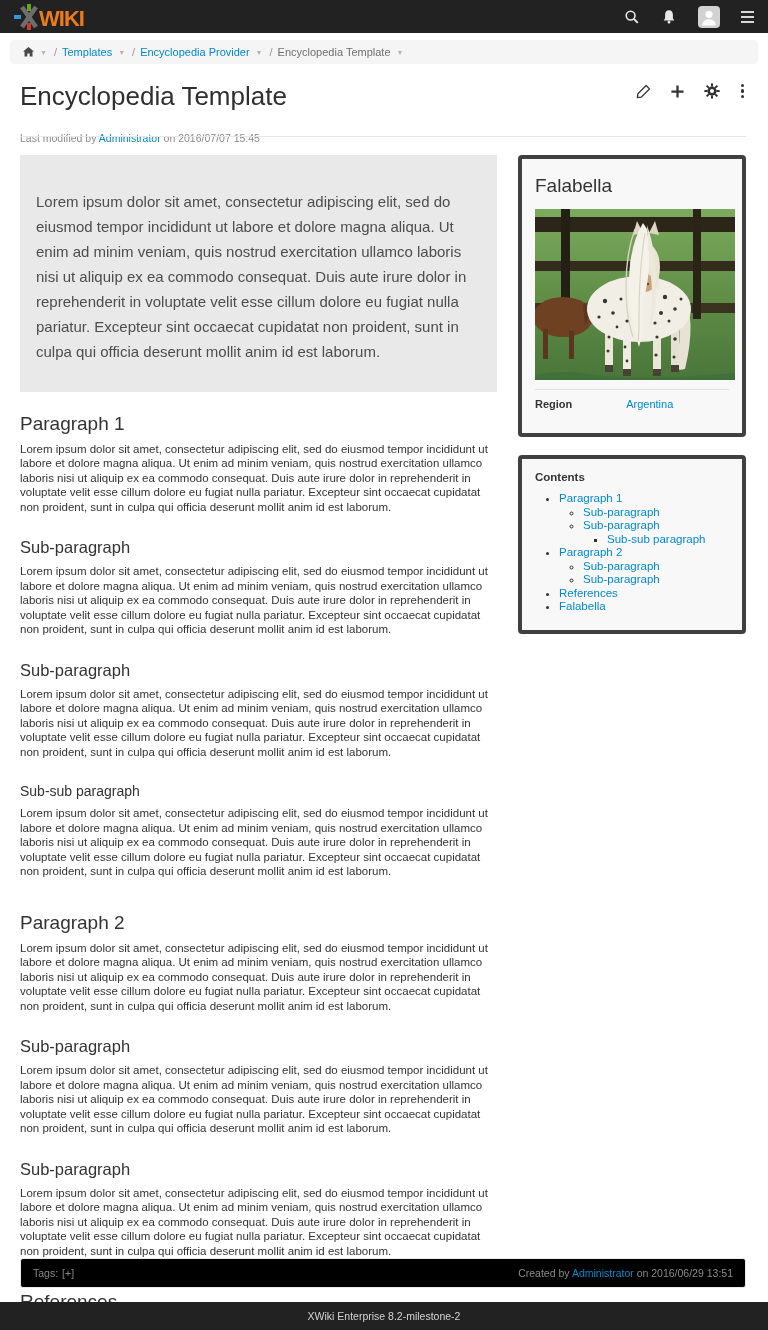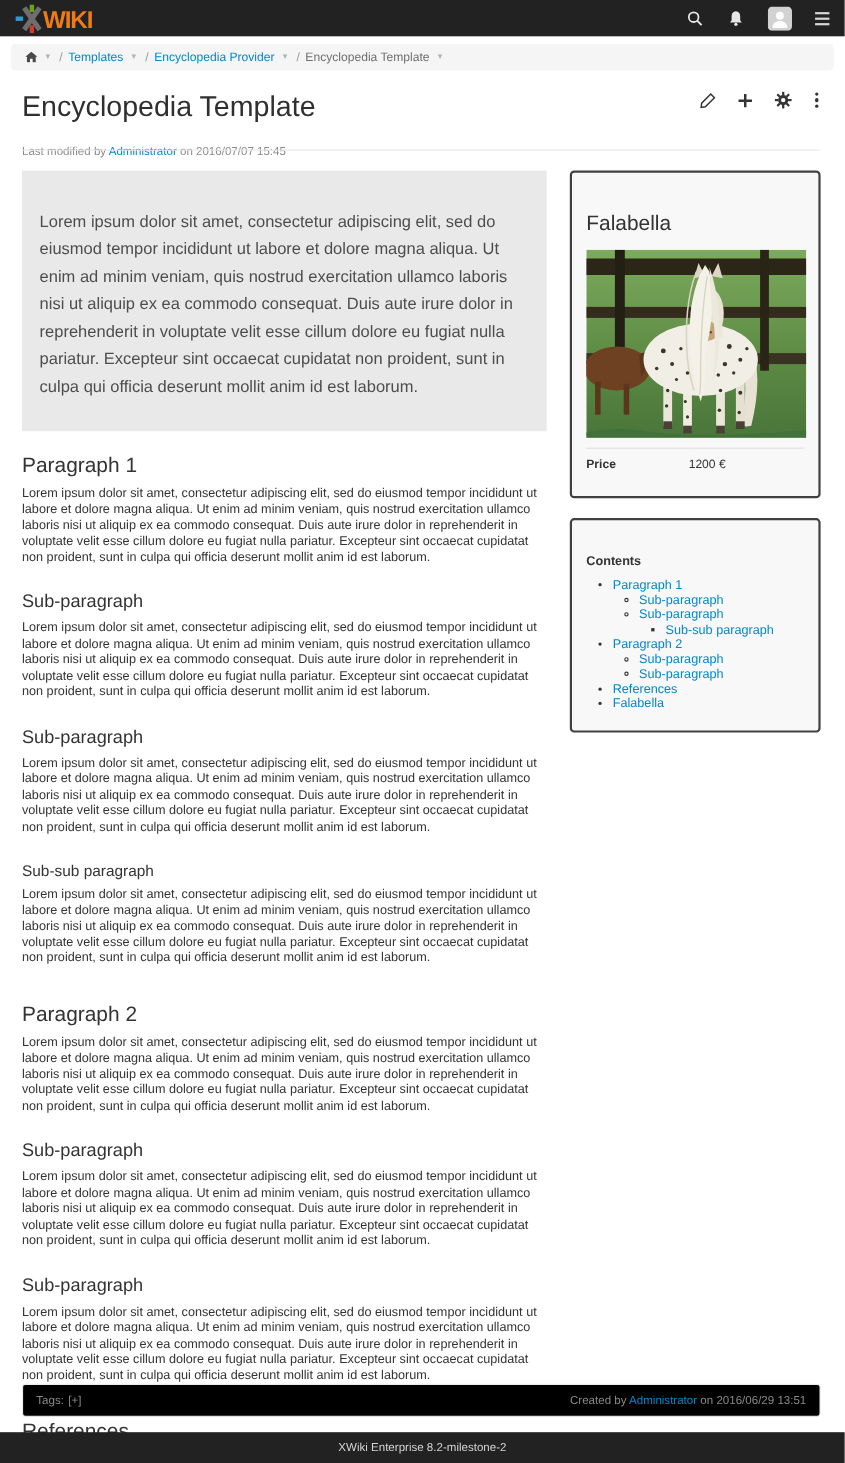--- a/index.html
+++ b/index.html
@@ -52,21 +52,21 @@
   .main h3 { font-size:16.5px; font-weight:400; color:#333; margin:24px 0 7px; line-height:1.15; }
   .main h4 { font-size:14px; font-weight:400; color:#333; margin:24px 0 7px; line-height:1.15; }
   .main p.body { font-size:11.5px; line-height:14.5px; margin:0; color:#333; }
   .ref-list { margin:7px 0 0 0; padding-left:30px; font-size:11.5px; }
   .ref-list li { margin:2px 0; color:#333; }
   .ref-list a { color:#0088cc; }
   .ext { display:inline-block; margin-left:2px; vertical-align:-1px; }
 
   
   .sidebar { position:absolute; top:155px; left:518px; width:228px; }
-  .panel { background:#f8f8f8; border:2px solid #404040; border-radius:4px; padding:30px 13px 16px; }
+  .panel { background:#f8f8f8; border:4px solid #404040; border-radius:4px; padding:10px 13px 16px; }
   .panel + .panel { margin-top:18px; }
   .panel-heading { font-size:19px; font-weight:400; color:#333; margin:6px 0 12px; }
   .horse-img { display:block; width:200px; height:171px; }
   .info-table { width:100%; border-collapse:collapse; margin-top:9px; font-size:11px; }
   .info-table tr { border-top:1px solid #e1e1e1; }
   .info-table td { padding:7.5px 0; vertical-align:top; }
   .info-table td.lbl { font-weight:bold; color:#333; width:47%; }
   .info-table td.val { color:#333; }
   .info-table a { color:#0088cc; }
   .toc-title { font-size:11.5px; font-weight:bold; color:#333; margin:2px 0 9px; }
@@ -316,22 +316,22 @@
           <circle cx="139" cy="148" r="1.5"></circle>
         <circle cx="73" cy="142" r="1.5"></circle>
           <circle cx="92" cy="152" r="1.4"></circle>
       </g>
 
       <path d="M0 166 Q30 160 60 166 Q110 172 200 164 L200 171 L0 171 Z" fill="#42703a"></path>
     </svg>
     <table class="info-table">
       <tbody>
         <tr>
-          <td class="lbl">Price</td>
-          <td class="val">1200 €</td>
+          <td class="lbl">Region</td>
+          <td class="val"><a href="#">Argentina</a></td>
         </tr>
       </tbody>
     </table>
   </div>
 
   <div class="panel">
     <div class="toc-title">Contents</div>
     <ul class="toc">
       <li><a href="#">Paragraph 1</a>
         <ul>

